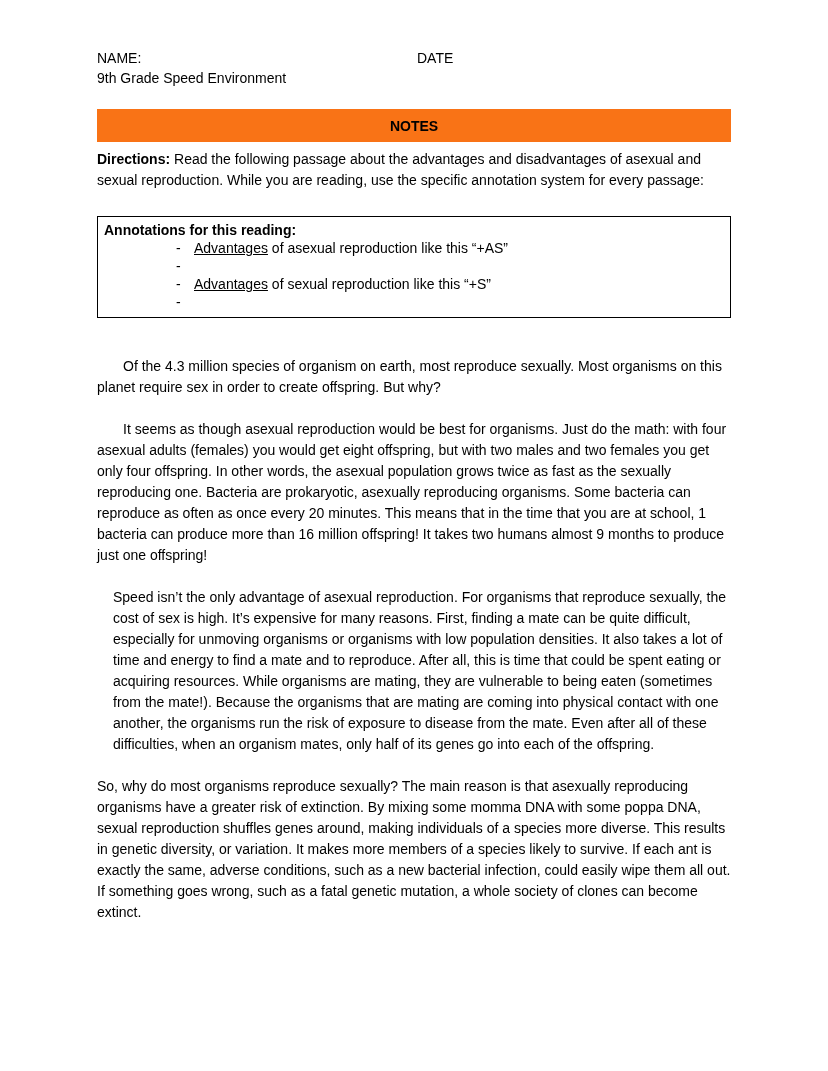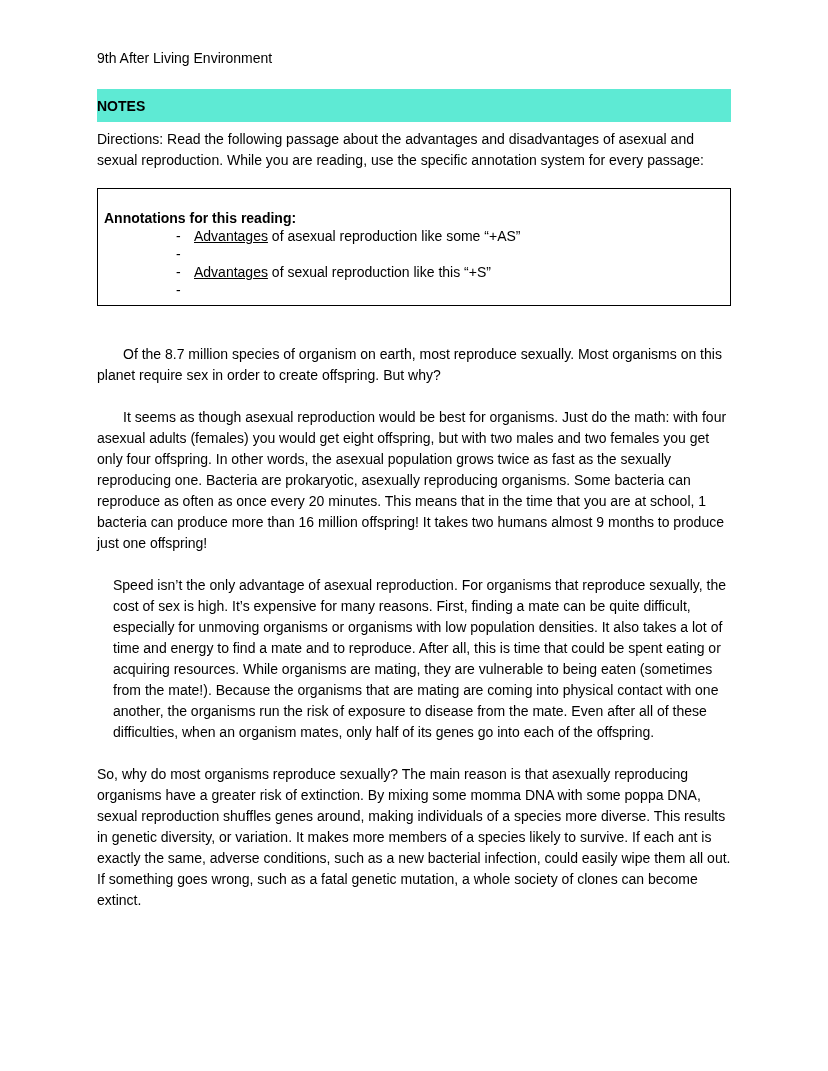--- a/index.html
+++ b/index.html
@@ -16,35 +16,36 @@
   .doc { padding: 48px 97px 0 97px; }
 
   
   .hdr-line { line-height: 20px; }
   .hdr-row { display: grid; grid-template-columns: 320px 1fr; line-height: 20px; }
 
   
   .notes-bar {
     margin-top: 21px;
     height: 33px;
-    background: #5eead4;
+    background: #f97316;
     display: flex;
     align-items: center;
+    justify-content: center;
     font-weight: bold;
   }
 
   
   .directions { margin-top: 7px; line-height: 21px; }
-  .bold { font-weight: normal; }
+  .bold { font-weight: bold; }
 
   
   .annotations-box {
-    margin-top: 17px;
+    margin-top: 25px;
     border: 1.5px solid #000000;
-    padding: 20px 6px 6px 6px;
+    padding: 4px 6px 6px 6px;
     line-height: 18px;
   }
   .anno-title { font-weight: bold; }
   .anno-item { display: flex; }
   .anno-bullet { margin-left: 72px; width: 18px; flex: 0 0 18px; }
   .anno-text { flex: 1 1 auto; }
   .u { text-decoration: underline; }
 
   
   .body-text { margin-top: 38px; line-height: 21px; }
@@ -53,52 +54,56 @@
   .block-indent { margin-left: 16px; }
   .gap-before { margin-top: 10px; }
 </style>
 </head>
 <body>
 
 <div class="doc">
 
   <div>
     <div class="hdr-row">
-      <span>9th After Living Environment</span>
+      <span>NAME:</span>
+      <span>DATE</span>
+    </div>
+    <div class="hdr-row">
+      <span>9th Grade Speed Environment</span>
     </div>
   </div>
 
   <div class="notes-bar">
     <span>NOTES</span>
   </div>
 
   <div class="directions"><span class="bold">Directions:</span><span> Read the following passage about the advantages and disadvantages of asexual and sexual reproduction. While you are reading, use the specific annotation system for every passage:</span></div>
 
   <div class="annotations-box">
     <div class="anno-title">Annotations for this reading:</div>
 
     <div class="anno-item">
       <span class="anno-bullet">-</span>
-      <span class="anno-text"><span class="u">Advantages</span><span> of asexual reproduction like some “+AS”</span></span>
+      <span class="anno-text"><span class="u">Advantages</span><span> of asexual reproduction like this “+AS”</span></span>
     </div>
 
     <div class="anno-item">
       <span class="anno-bullet">-</span>
     </div>
 
     <div class="anno-item">
       <span class="anno-bullet">-</span>
       <span class="anno-text"><span class="u">Advantages</span><span> of sexual reproduction like this “+S”</span></span>
     </div>
 
     <div class="anno-item">
       <span class="anno-bullet">-</span>
     </div>
   </div>
 
   <div class="body-text">
-    <p class="para indent-first">Of the 8.7 million species of organism on earth, most reproduce sexually. Most organisms on this planet require sex in order to create offspring. But why?</p>
+    <p class="para indent-first">Of the 4.3 million species of organism on earth, most reproduce sexually. Most organisms on this planet require sex in order to create offspring. But why?</p>
     <p class="para indent-first">It seems as though asexual reproduction would be best for organisms. Just do the math: with four asexual adults (females) you would get eight offspring, but with two males and two females you get only four offspring. In other words, the asexual population grows twice as fast as the sexually reproducing one.  Bacteria are prokaryotic, asexually reproducing organisms. Some bacteria can reproduce as often as once every 20 minutes. This means that in the time that you are at school, 1 bacteria can produce more than 16 million offspring! It takes two humans almost 9 months to produce just one offspring!</p>
     <p class="para block-indent">Speed isn’t the only advantage of asexual reproduction. For organisms that reproduce sexually, the cost of sex is high. It’s expensive for many reasons.  First, finding a mate can be quite difficult, especially for unmoving organisms or organisms with low population densities. It also takes a lot of time and energy to find a mate and to reproduce.  After all, this is time that could be spent eating or acquiring resources. While organisms are mating, they are vulnerable to being eaten (sometimes from the mate!). Because the organisms that are mating are coming into physical contact with one another, the organisms run the risk of exposure to disease from the mate. Even after all of these difficulties, when an organism mates, only half of its genes go into each of the offspring.</p>
     <p class="para gap-before">So, why do most organisms reproduce sexually? The main reason is that asexually reproducing organisms have a greater risk of extinction. By mixing some momma DNA with some poppa DNA, sexual reproduction shuffles genes around, making individuals of a species more diverse. This results in genetic diversity, or variation. It makes more members of a species likely to survive. If each ant is exactly the same, adverse conditions, such as a new bacterial infection, could easily wipe them all out.  If something goes wrong, such as a fatal genetic mutation, a whole society of clones can become extinct.</p>
   </div>
 
 </div>
 
 </body></html>

